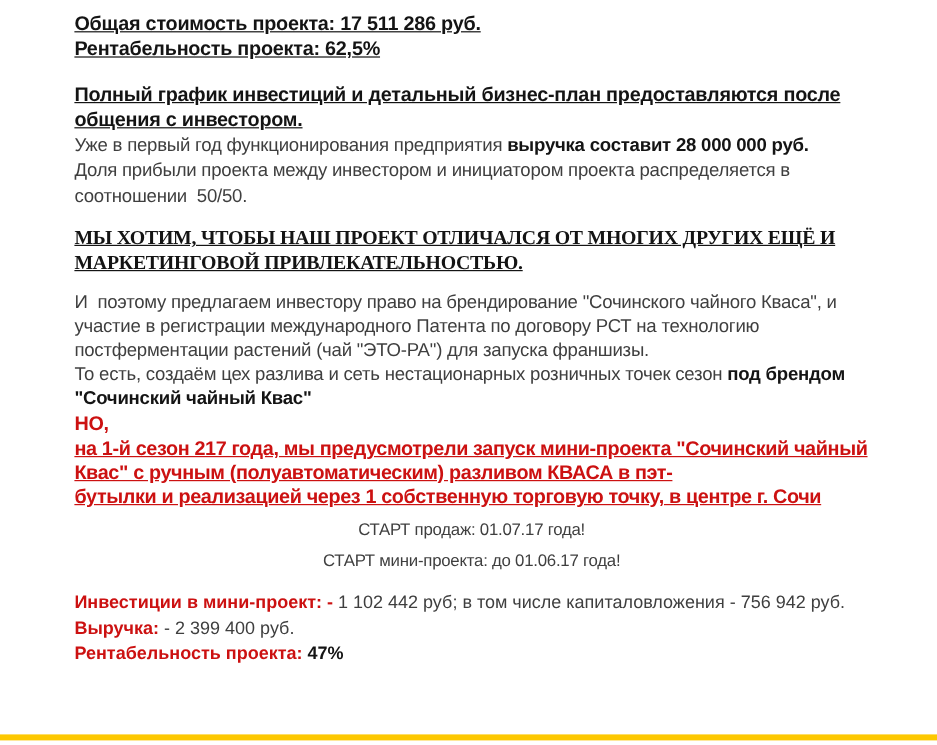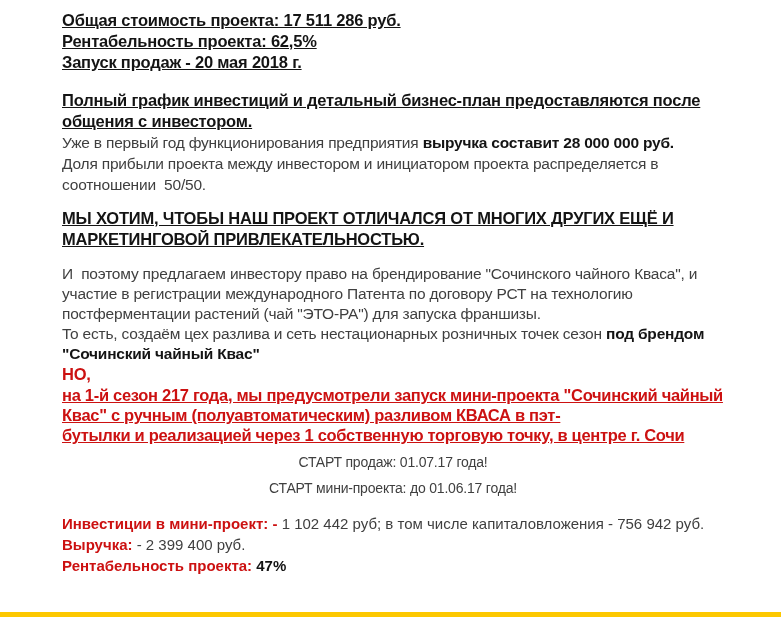--- a/index.html
+++ b/index.html
@@ -30,21 +30,21 @@
 
   .h {
     font-size: 16.5px;
     line-height: 21px;
     font-weight: 700;
     color: #141414;
     text-decoration: underline;
     letter-spacing: -0.2px;
   }
   .h-disclosure { margin-top: 17px; }
-  .h-marketing { margin-top: 13px; }
+  .h-marketing { margin-top: 13px; font-family: Liberation Serif, serif; }
 
   .p {
     font-size: 15.5px;
     line-height: 21px;
     letter-spacing: -0.2px;
   }
   .branding { margin-top: 14px; line-height: 20px; }
   .branding .line { line-height: 20px; }
 
   .red-block { margin-top: 0; }
@@ -90,21 +90,20 @@
 </style>
 </head>
 <body>
 
 <div class="page">
   <div class="content">
 
     <div>
       <div class="summary-line">Общая стоимость проекта: 17 511 286 руб.</div>
       <div class="summary-line">Рентабельность проекта: 62,5%</div>
-      <div class="summary-line">Запуск продаж - 20 мая 2018 г.</div>
     </div>
 
     <div class="h h-disclosure pre">Полный график инвестиций и детальный бизнес-план предоставляются после
 общения с инвестором.</div>
 
     <div class="p">
       <div><span>Уже в первый год функционирования предприятия </span><span class="b dark">выручка составит 28 000 000 руб.</span></div>
       <div class="pre">Доля прибыли проекта между инвестором и инициатором проекта распределяется в
 соотношении  50/50.</div>
     </div>

